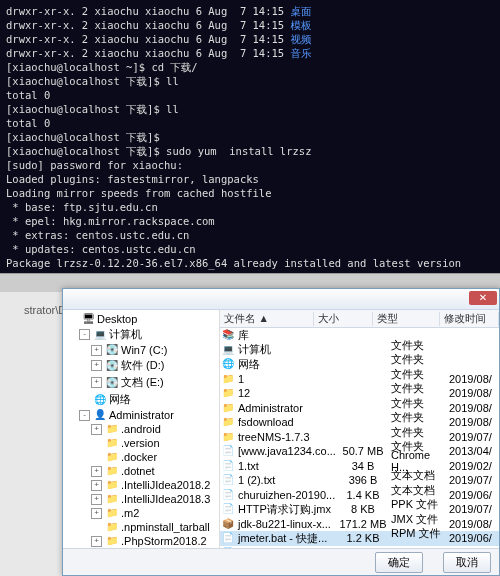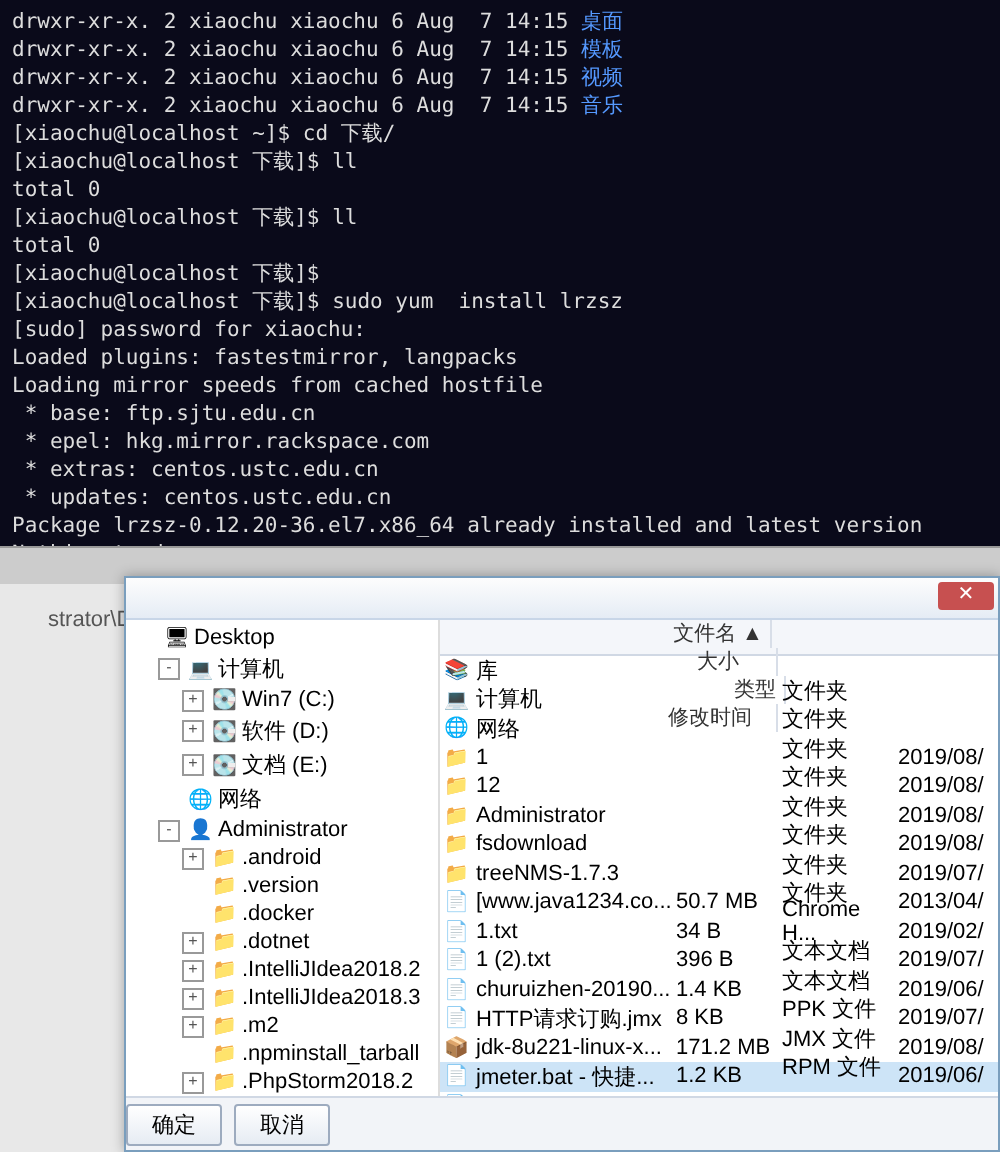--- a/index.html
+++ b/index.html
@@ -10,27 +10,27 @@
   .dialog { position:absolute; top:288px; left:62px; width:436px; height:286px; background:#fff; border:1px solid #7a9ebd; box-shadow:0 0 6px rgba(0,0,0,.3); font-size:11px; }
   .titlebar { height:20px; background:linear-gradient(#fdfdfd,#e5ecf5); border-bottom:1px solid #c8d6e8; position:relative; }
   .closebtn { position:absolute; right:2px; top:2px; width:28px; height:14px; background:#c75050; color:#fff; text-align:center; font-size:10px; line-height:13px; border-radius:2px; }
   .dlgbody { display:flex; height:238px; }
   .tree { width:156px; border-right:1px solid #ddd; overflow:hidden; padding:2px 0; }
   .tree .node { white-space:nowrap; padding:1px 0 1px 4px; display:flex; align-items:center; gap:2px; }
   .tree .exp { display:inline-block; width:9px; height:9px; border:1px solid #999; font-size:8px; line-height:8px; text-align:center; margin-right:2px; color:#555; }
   .tree .ind1 { margin-left:12px; } .tree .ind2 { margin-left:24px; }
   .ico { display:inline-block; width:13px; height:12px; text-align:center; font-size:10px; }
   .list { flex:1; overflow:hidden; }
-  .listhdr { display:flex; background:#f4f6fa; border-bottom:1px solid #d0d8e4; height:17px; align-items:center;flex-direction:column; }
+  .listhdr { display:flex; background:#f4f6fa; border-bottom:1px solid #d0d8e4; height:17px; align-items:center; }
   .listhdr div { padding:0 4px; border-right:1px solid #d8dee8; font-size:10.5px; color:#333; }
-  .col-n{flex:1;} .col-s{width:50px;text-align:center;} .col-t{width:58px;text-align:right;} .col-d{width:50px;}
+  .col-n{flex:1;} .col-s{width:50px;text-align:left;} .col-t{width:58px;} .col-d{width:50px;}
   .row { display:flex; height:14.5px; align-items:center; padding-left:2px; }
   .row.sel { background:#cde4f7; }
-  .row .n{flex:1;display:flex;align-items:center;gap:3px;overflow:hidden;white-space:nowrap;} .row .s{width:50px;text-align:left;padding-right:3px;} .row .t{width:58px;margin-top:20px;} .row .d{width:50px;}
-  .footer { height:26px; border-top:1px solid #d0d8e4; display:flex; align-items:center; gap:6px; padding-right:8px; background:#f2f4f8; }
+  .row .n{flex:1;display:flex;align-items:center;gap:3px;overflow:hidden;white-space:nowrap;} .row .s{width:50px;text-align:center;padding-right:3px;} .row .t{width:58px;margin-top:20px;} .row .d{width:50px;}
+  .footer { height:26px; border-top:1px solid #d0d8e4; display:flex; justify-content:flex-end; align-items:center; gap:20px; padding-right:8px; background:#f2f4f8; }
   .btn { border:1px solid #9dabbf; background:linear-gradient(#fff,#e6ecf3); padding:2px 12px; font-size:11px; border-radius:2px; }
   .crumb { position:absolute; top:300px; left:0; font-size:11px; color:#555; padding:4px;margin-left:20px; }
 </style>
 </head>
 <body>
 
 <div class="terminal" id="term">
     <div class="ln">drwxr-xr-x. 2 xiaochu xiaochu 6 Aug  7 14:15 <span class="blue">桌面</span></div>
     <div class="ln">drwxr-xr-x. 2 xiaochu xiaochu 6 Aug  7 14:15 <span class="blue">模板</span></div>
     <div class="ln">drwxr-xr-x. 2 xiaochu xiaochu 6 Aug  7 14:15 <span class="blue">视频</span></div>

